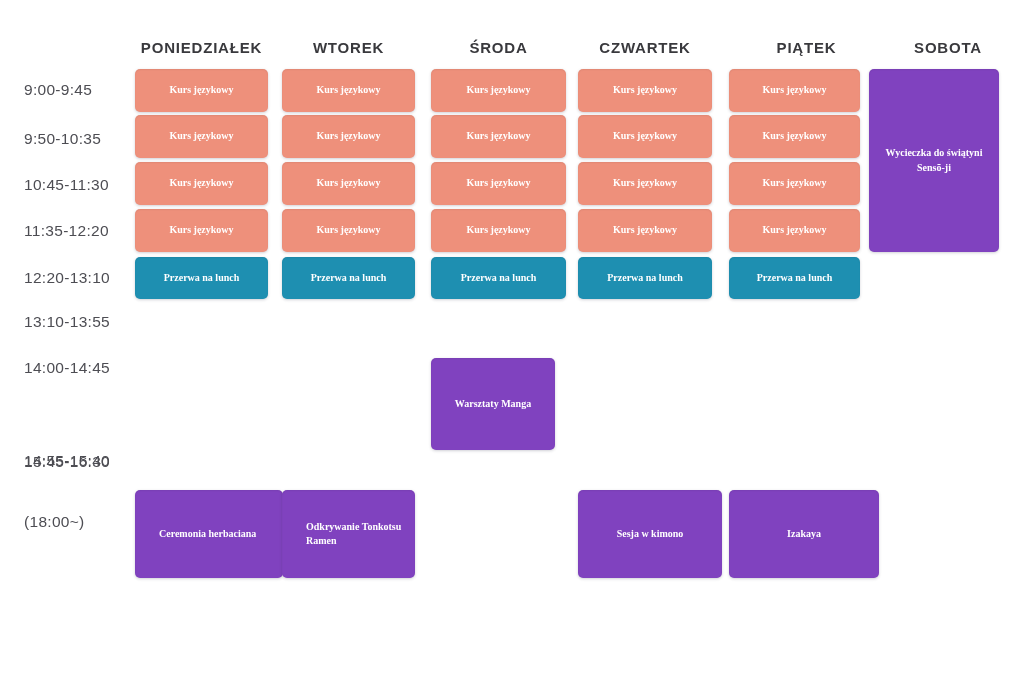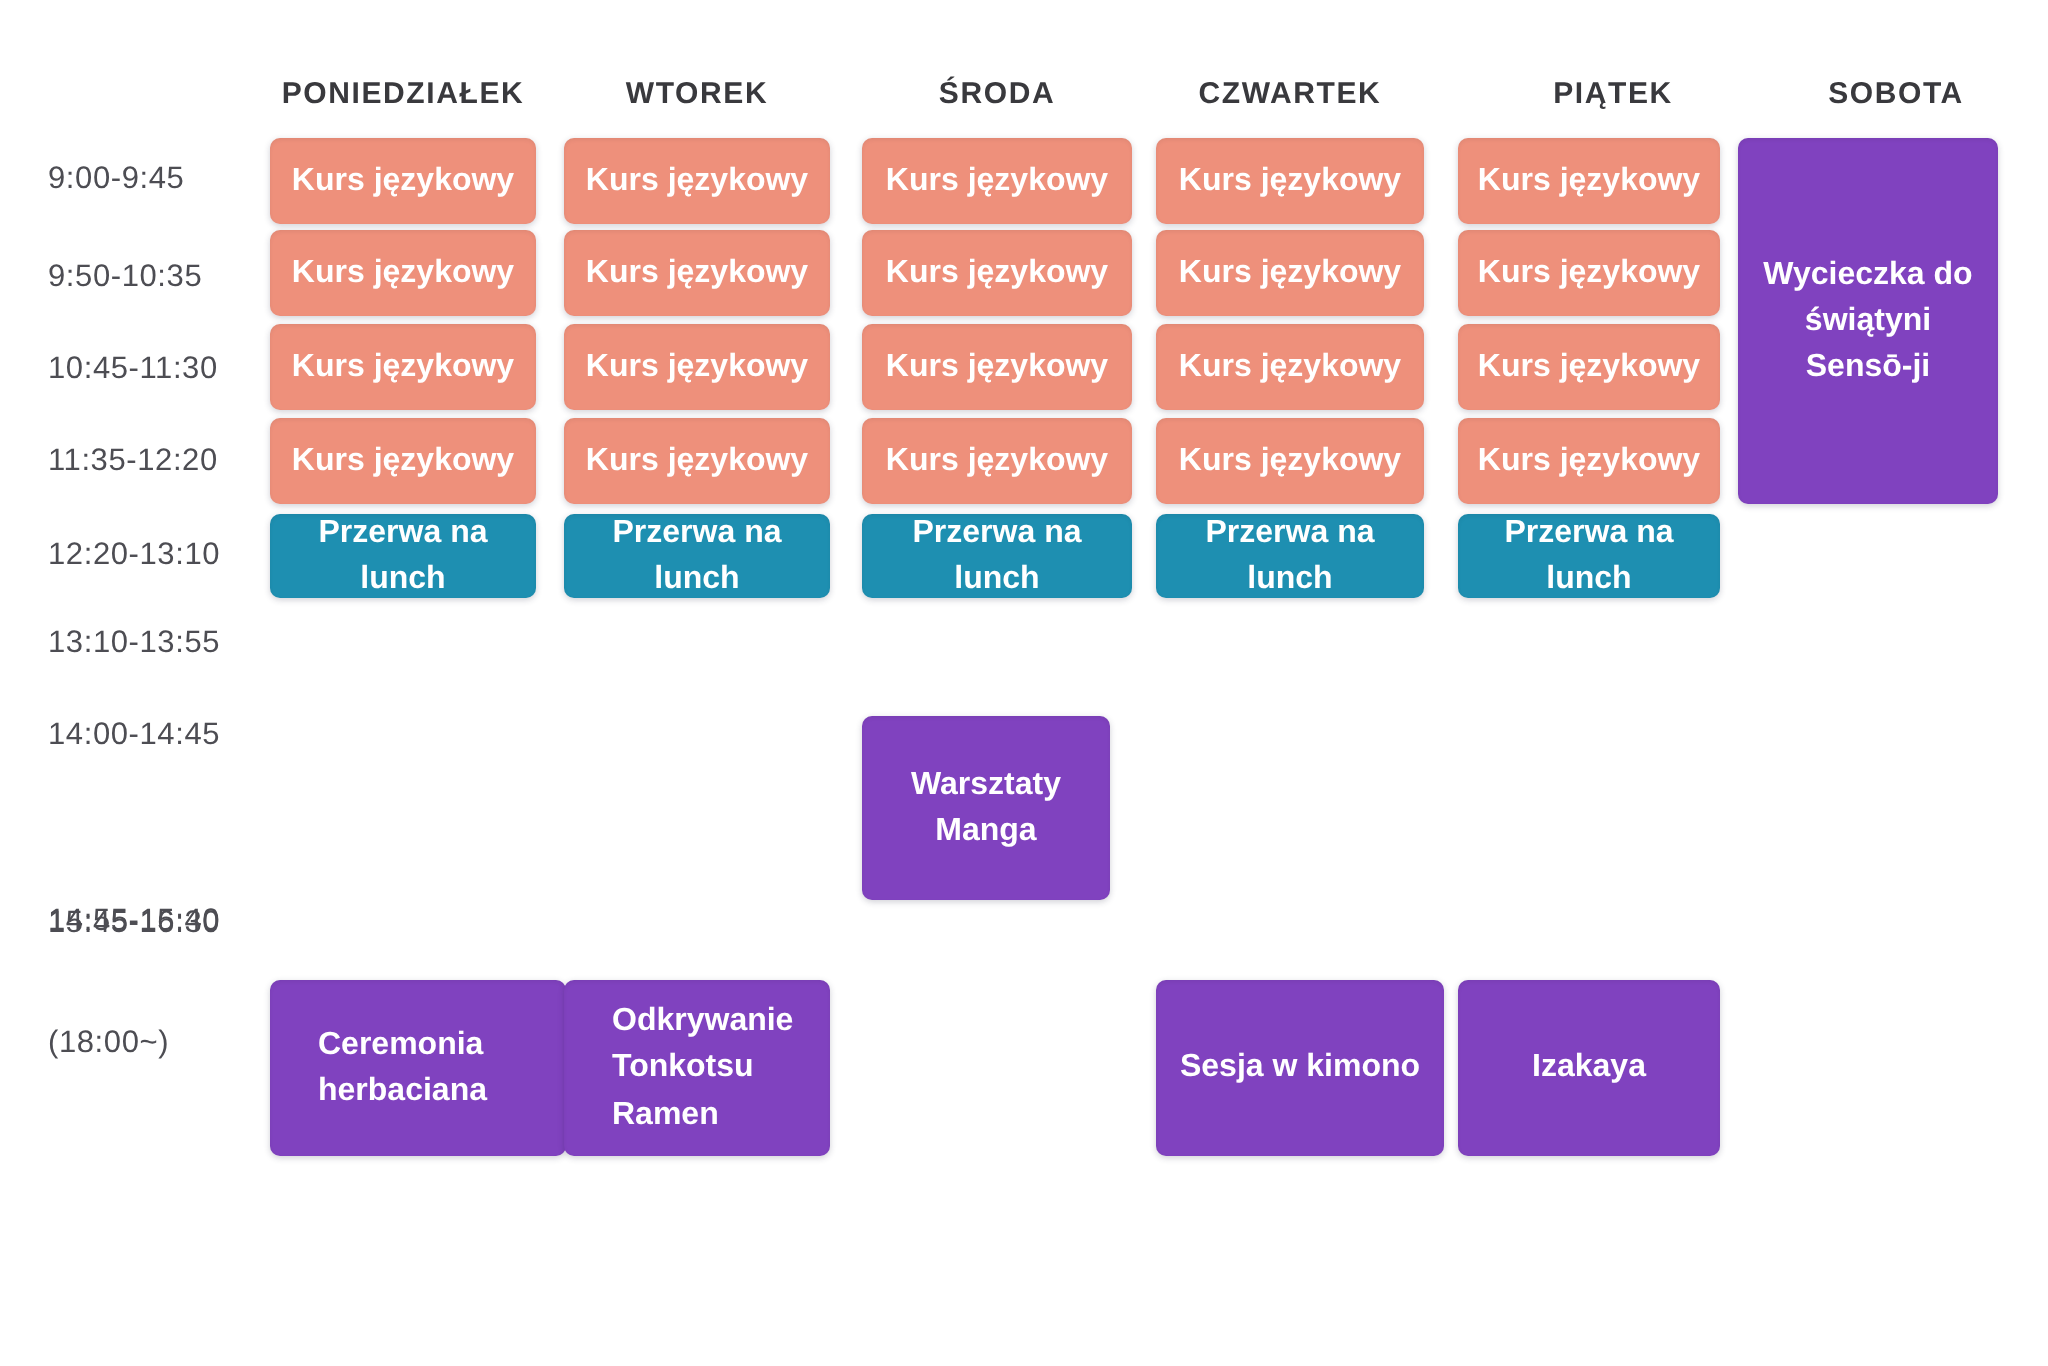--- a/index.html
+++ b/index.html
@@ -32,24 +32,25 @@
   .event {
     position: absolute;
     box-sizing: border-box;
     display: flex;
     align-items: center;
     justify-content: center;
     text-align: center;
     border-radius: 5px;
     color: var(--event-text, #ffffff);
     font-weight: 700;
-    font-size: 16px;
+    font-size: 10px;
     line-height: 1.45;
     padding: 4px 6px;
     box-shadow: 0 1px 3px rgba(40, 40, 70, 0.22), inset 0 1px 2px rgba(0, 0, 0, 0.06);
+    font-family: Liberation Serif, serif;
   }
   .event.course   { background: var(--course-color, #ee907b); }
   .event.lunch    { background: var(--lunch-color, #1e8fb1); }
   .event.activity { background: var(--activity-color, #8042bf); }
   .event.align-left { justify-content: flex-start; text-align: left; }
 </style>
 </head>
 <body>
 
 <div class="canvas">
@@ -97,15 +98,15 @@
       <div class="event lunch" style="left: 135px; width: 133px; top: 257px; height: 42px;">Przerwa na lunch</div>
       <div class="event lunch" style="left: 282px; width: 133px; top: 257px; height: 42px;">Przerwa na lunch</div>
       <div class="event lunch" style="left: 431px; width: 135px; top: 257px; height: 42px;">Przerwa na lunch</div>
       <div class="event lunch" style="left: 578px; width: 134px; top: 257px; height: 42px;">Przerwa na lunch</div>
       <div class="event lunch" style="left: 729px; width: 131px; top: 257px; height: 42px;">Przerwa na lunch</div>
       <div class="event activity" style="left: 869px; width: 130px; top: 69px; height: 183px; padding: 4px 5px;">Wycieczka do świątyni Sensō-ji</div>
       <div class="event activity" style="left: 431px; width: 124px; top: 358px; height: 92px;">Warsztaty Manga</div>
       <div class="event activity align-left" style="left: 135px; width: 148px; top: 490px; height: 88px; padding-left: 24px;">Ceremonia herbaciana</div>
       <div class="event activity align-left" style="left: 282px; width: 133px; top: 490px; height: 88px; padding-left: 24px;">Odkrywanie Tonkotsu Ramen</div>
       <div class="event activity" style="left: 578px; width: 144px; top: 490px; height: 88px;">Sesja w kimono</div>
-      <div class="event activity" style="left: 729px; width: 131px; top: 490px; height: 88px;">Izakaya</div>
+      <div class="event activity" style="left: 729px; width: 150px; top: 490px; height: 88px;">Izakaya</div>
     </div>
 </div>
 
 </body></html>

